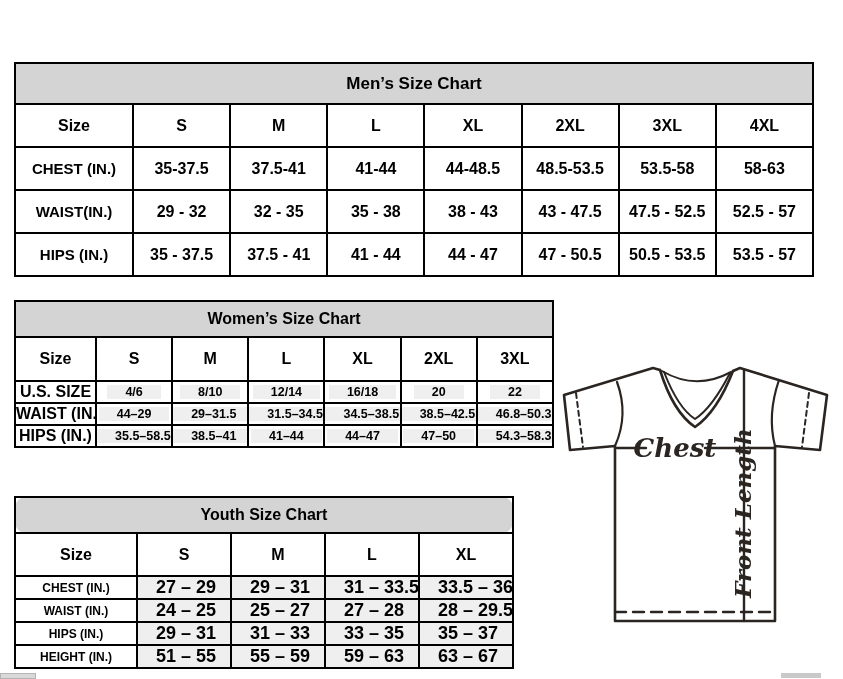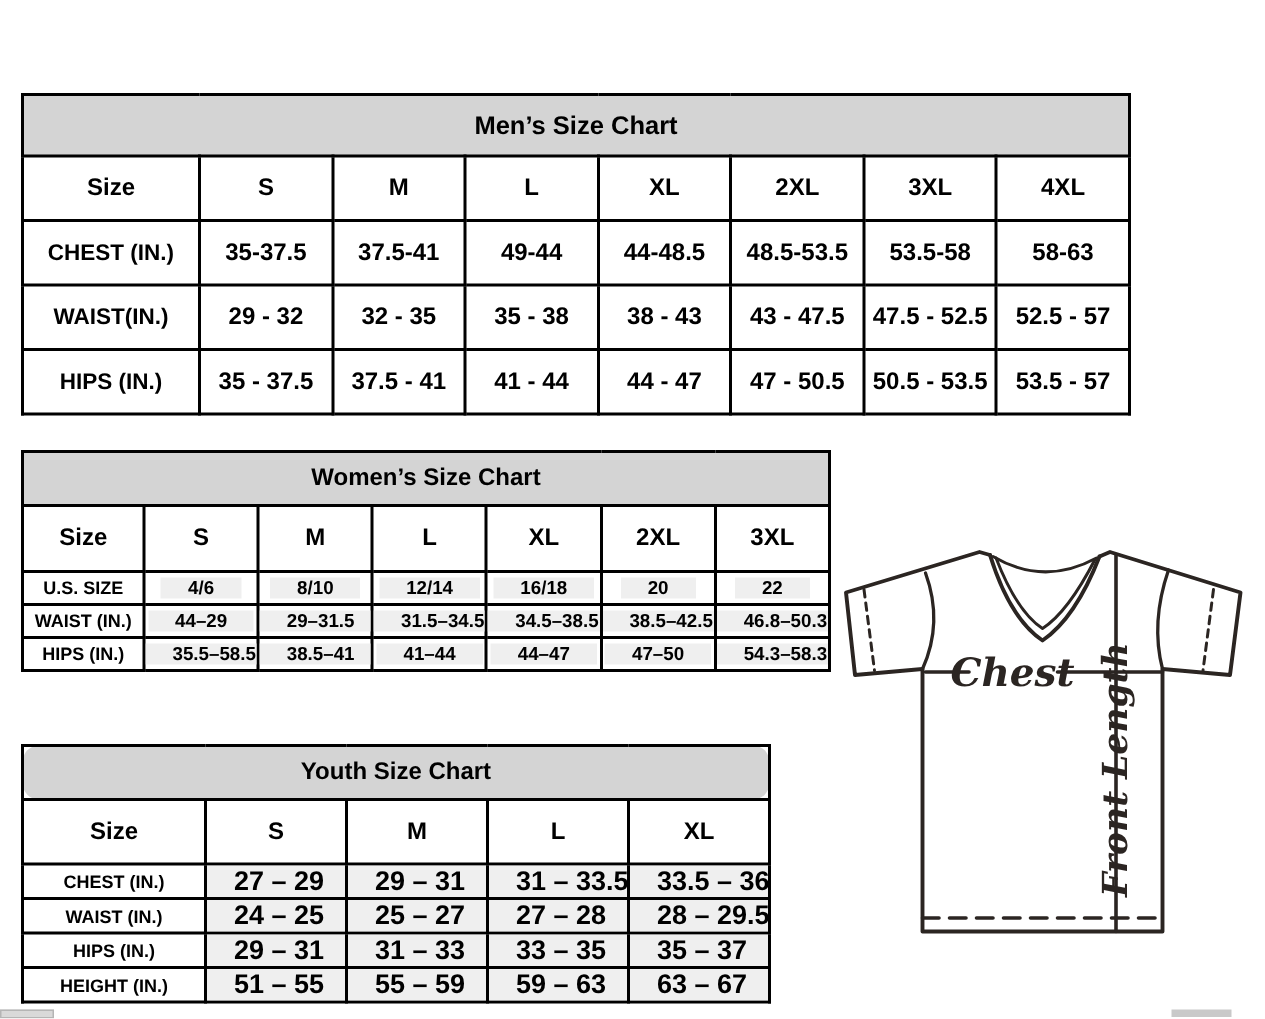--- a/index.html
+++ b/index.html
@@ -5,38 +5,38 @@
   html,body{margin:0;padding:0;background:#fff;}
   #stage{position:relative;width:843px;height:679px;background:#fff;overflow:hidden;
          font-family:"Liberation Sans",sans-serif;color:#000;}
   #page-title{position:absolute;top:8px;left:0;width:100%;text-align:center;
               font-size:23px;font-weight:bold;letter-spacing:0.2px;}
   table.t{position:absolute;border-collapse:collapse;table-layout:fixed;background:#fff;}
   table.t td{border:2px solid #000;text-align:center;vertical-align:middle;
              font-weight:bold;padding:0;overflow:hidden;white-space:nowrap;}
   tr.band td{background:#d4d4d4;font-size:17px;}
   
-  .mens{left:14px;top:62px;width:740px;}
+  .mens{left:14px;top:62px;width:800px;}
   .mens col.c0{width:118px;}
   .mens tr.band{height:41px;}
   .mens tr.head{height:43px;}
   .mens tr.row{height:43px;}
   .mens tr.head td,.mens tr.row td{font-size:16px;}
   .mens tr.row td.lbl{font-size:15px;}
   
   .womens{left:14px;top:300px;width:540px;border-radius:12px;}
   .womens col.c0{width:81px;}
   .womens td{border-width:1px;}
   .womens tr.band td{border-width:2px;font-size:16px;}
   .womens tr.band{height:36px;}
   .womens tr.head{height:44px;}
   .womens tr.head td{font-size:16px;border-bottom-width:2px;border-top-width:2px;}
   .womens tr.row{height:22px;}
   .womens tr.row td{font-size:12.5px;}
-  .womens tr.row td.lbl{font-size:12px;}
+  .womens tr.row td.lbl{font-size:16px;}
   .womens tr.last td{border-bottom-width:2px;}
   .womens td:first-child{border-left-width:2px;}
   .womens td:last-child{border-right-width:2px;}
   
   .youth{left:14px;top:496px;width:500px;}
   .youth col.c0{width:122px;}
   .youth td{border-width:1px;}
   .youth tr.band td{border-width:2px;font-size:16px;}
   .youth tr.band{height:36px;}
   .youth tr.head{height:43px;}
@@ -84,21 +84,21 @@
         <td>L</td>
         <td>XL</td>
         <td>2XL</td>
         <td>3XL</td>
         <td>4XL</td>
       </tr>
       <tr class="row">
         <td class="lbl">CHEST (IN.)</td>
         <td>35-37.5</td>
         <td>37.5-41</td>
-        <td>49-44</td>
+        <td>41-44</td>
         <td>44-48.5</td>
         <td>48.5-53.5</td>
         <td>53.5-58</td>
         <td>58-63</td>
       </tr>
       <tr class="row">
         <td class="lbl">WAIST(IN.)</td>
         <td>29 - 32</td>
         <td>32 - 35</td>
         <td>35 - 38</td>

